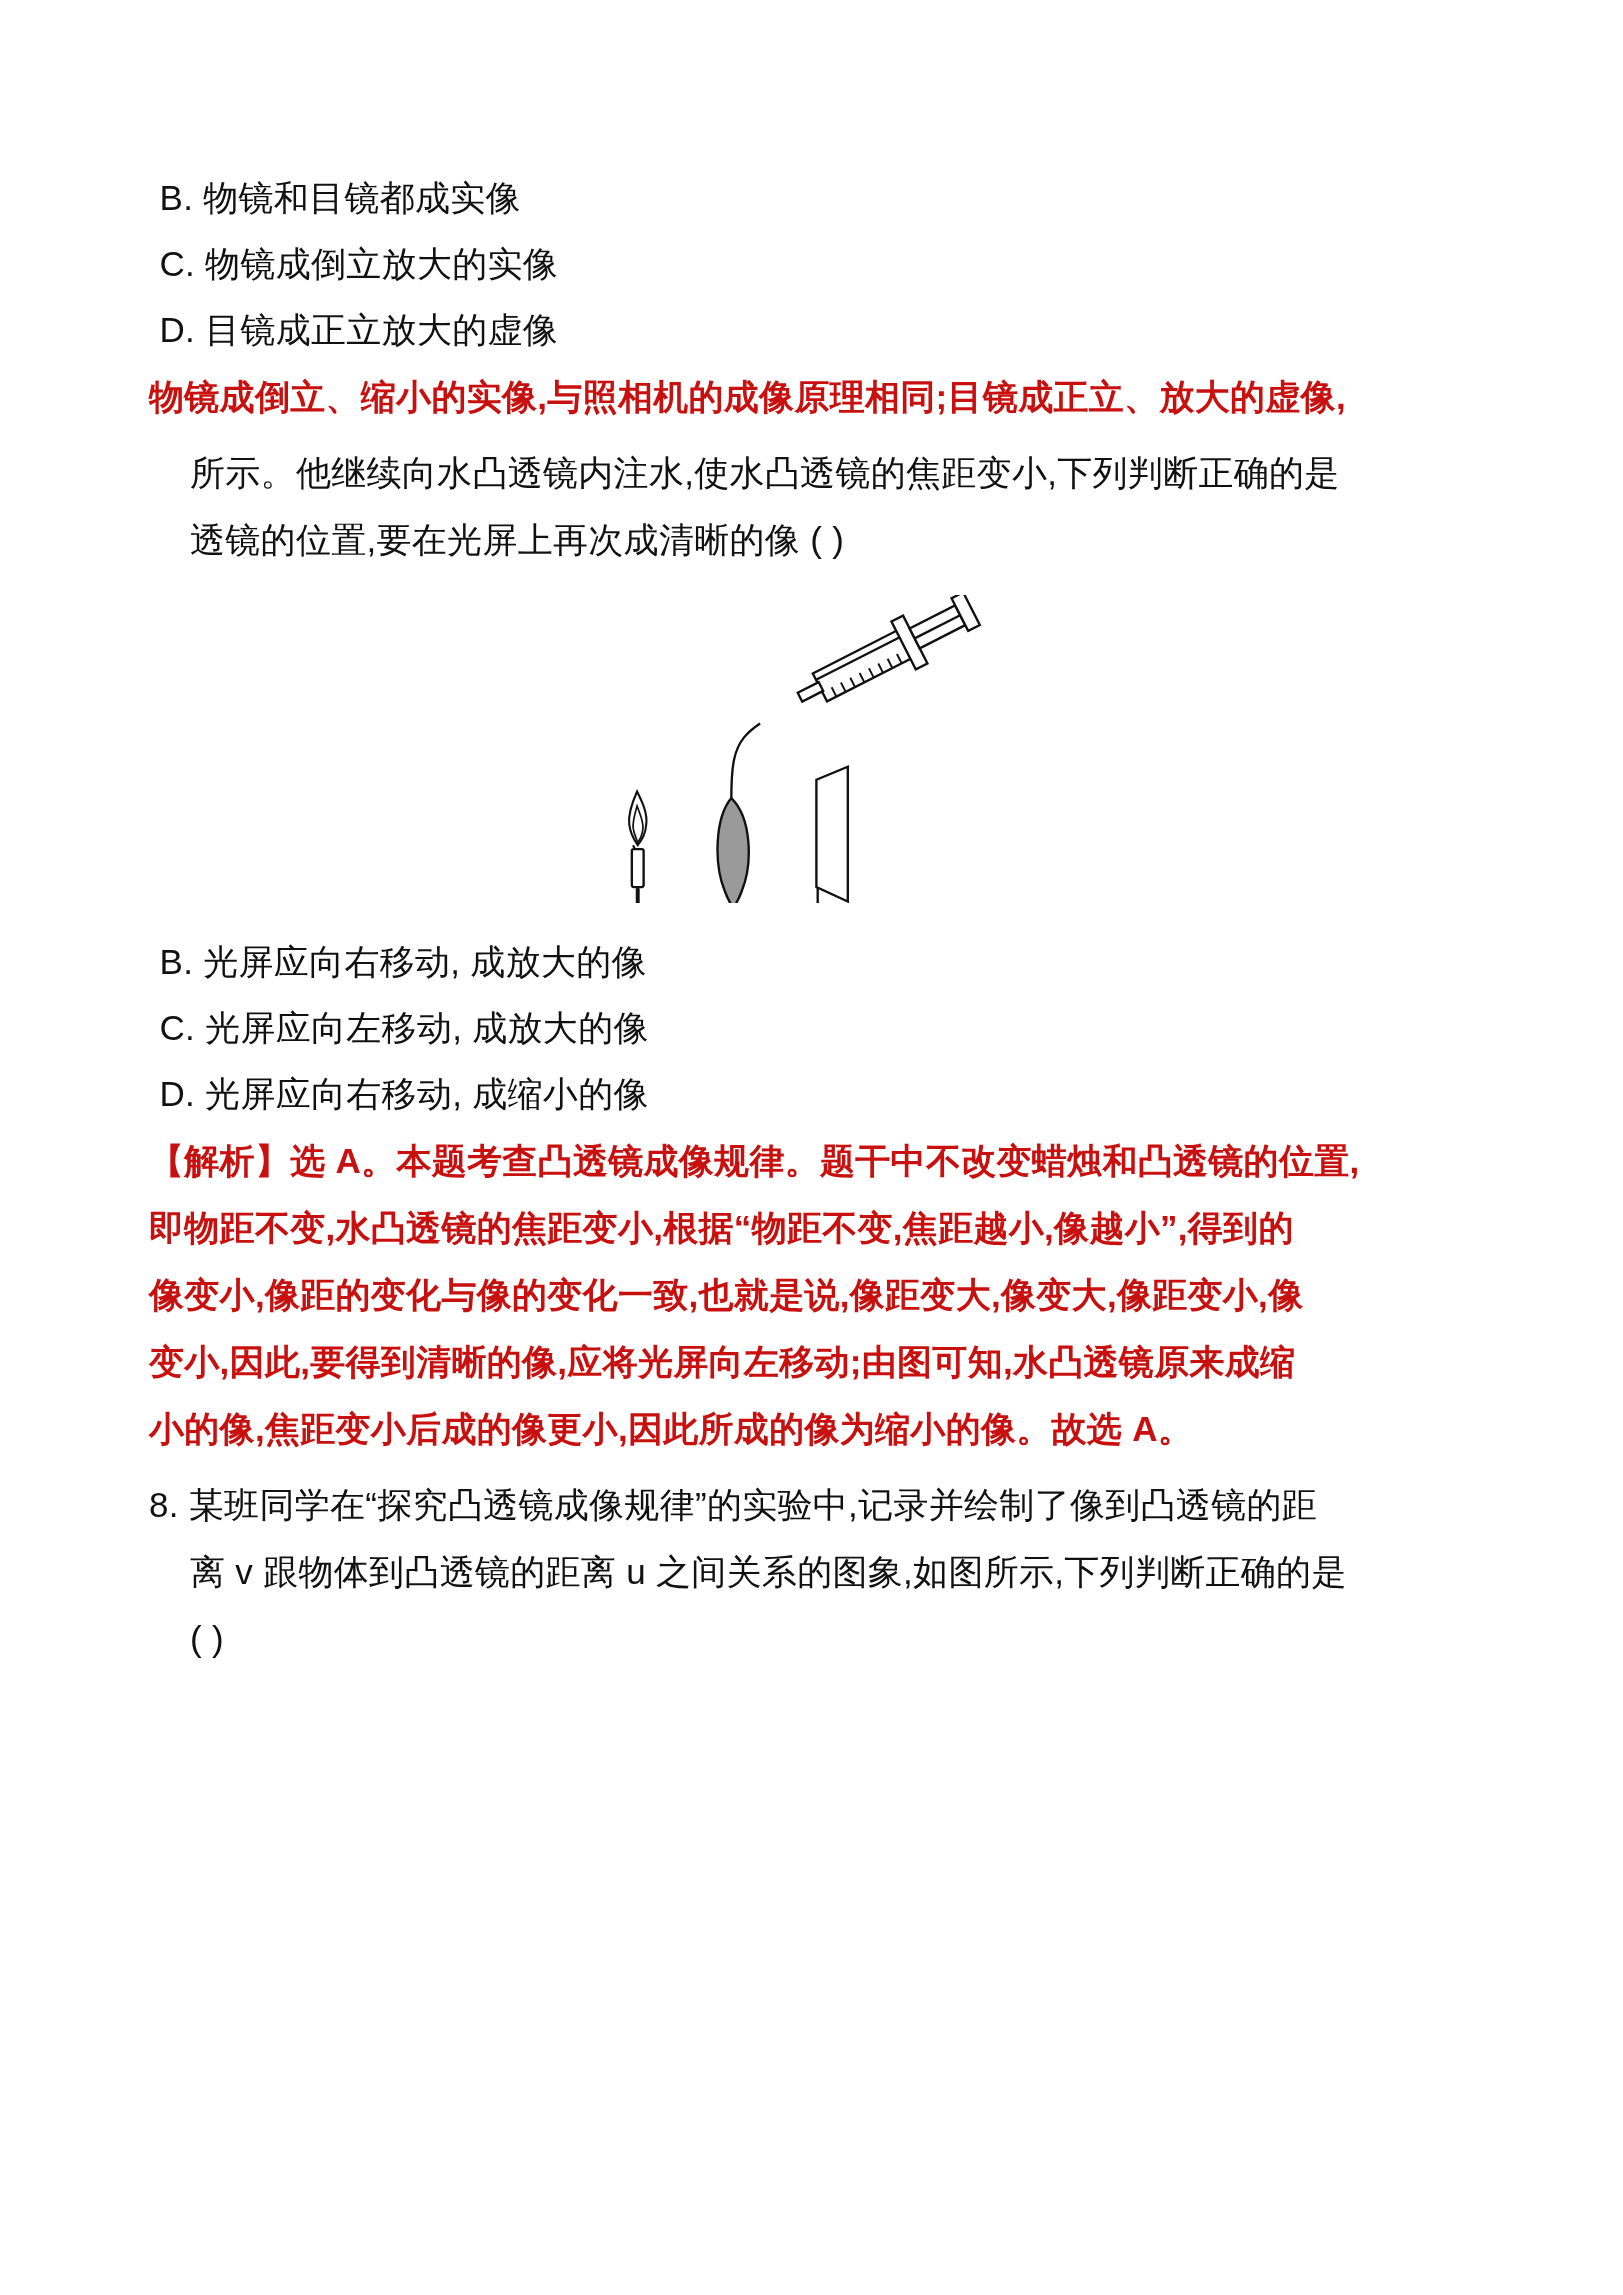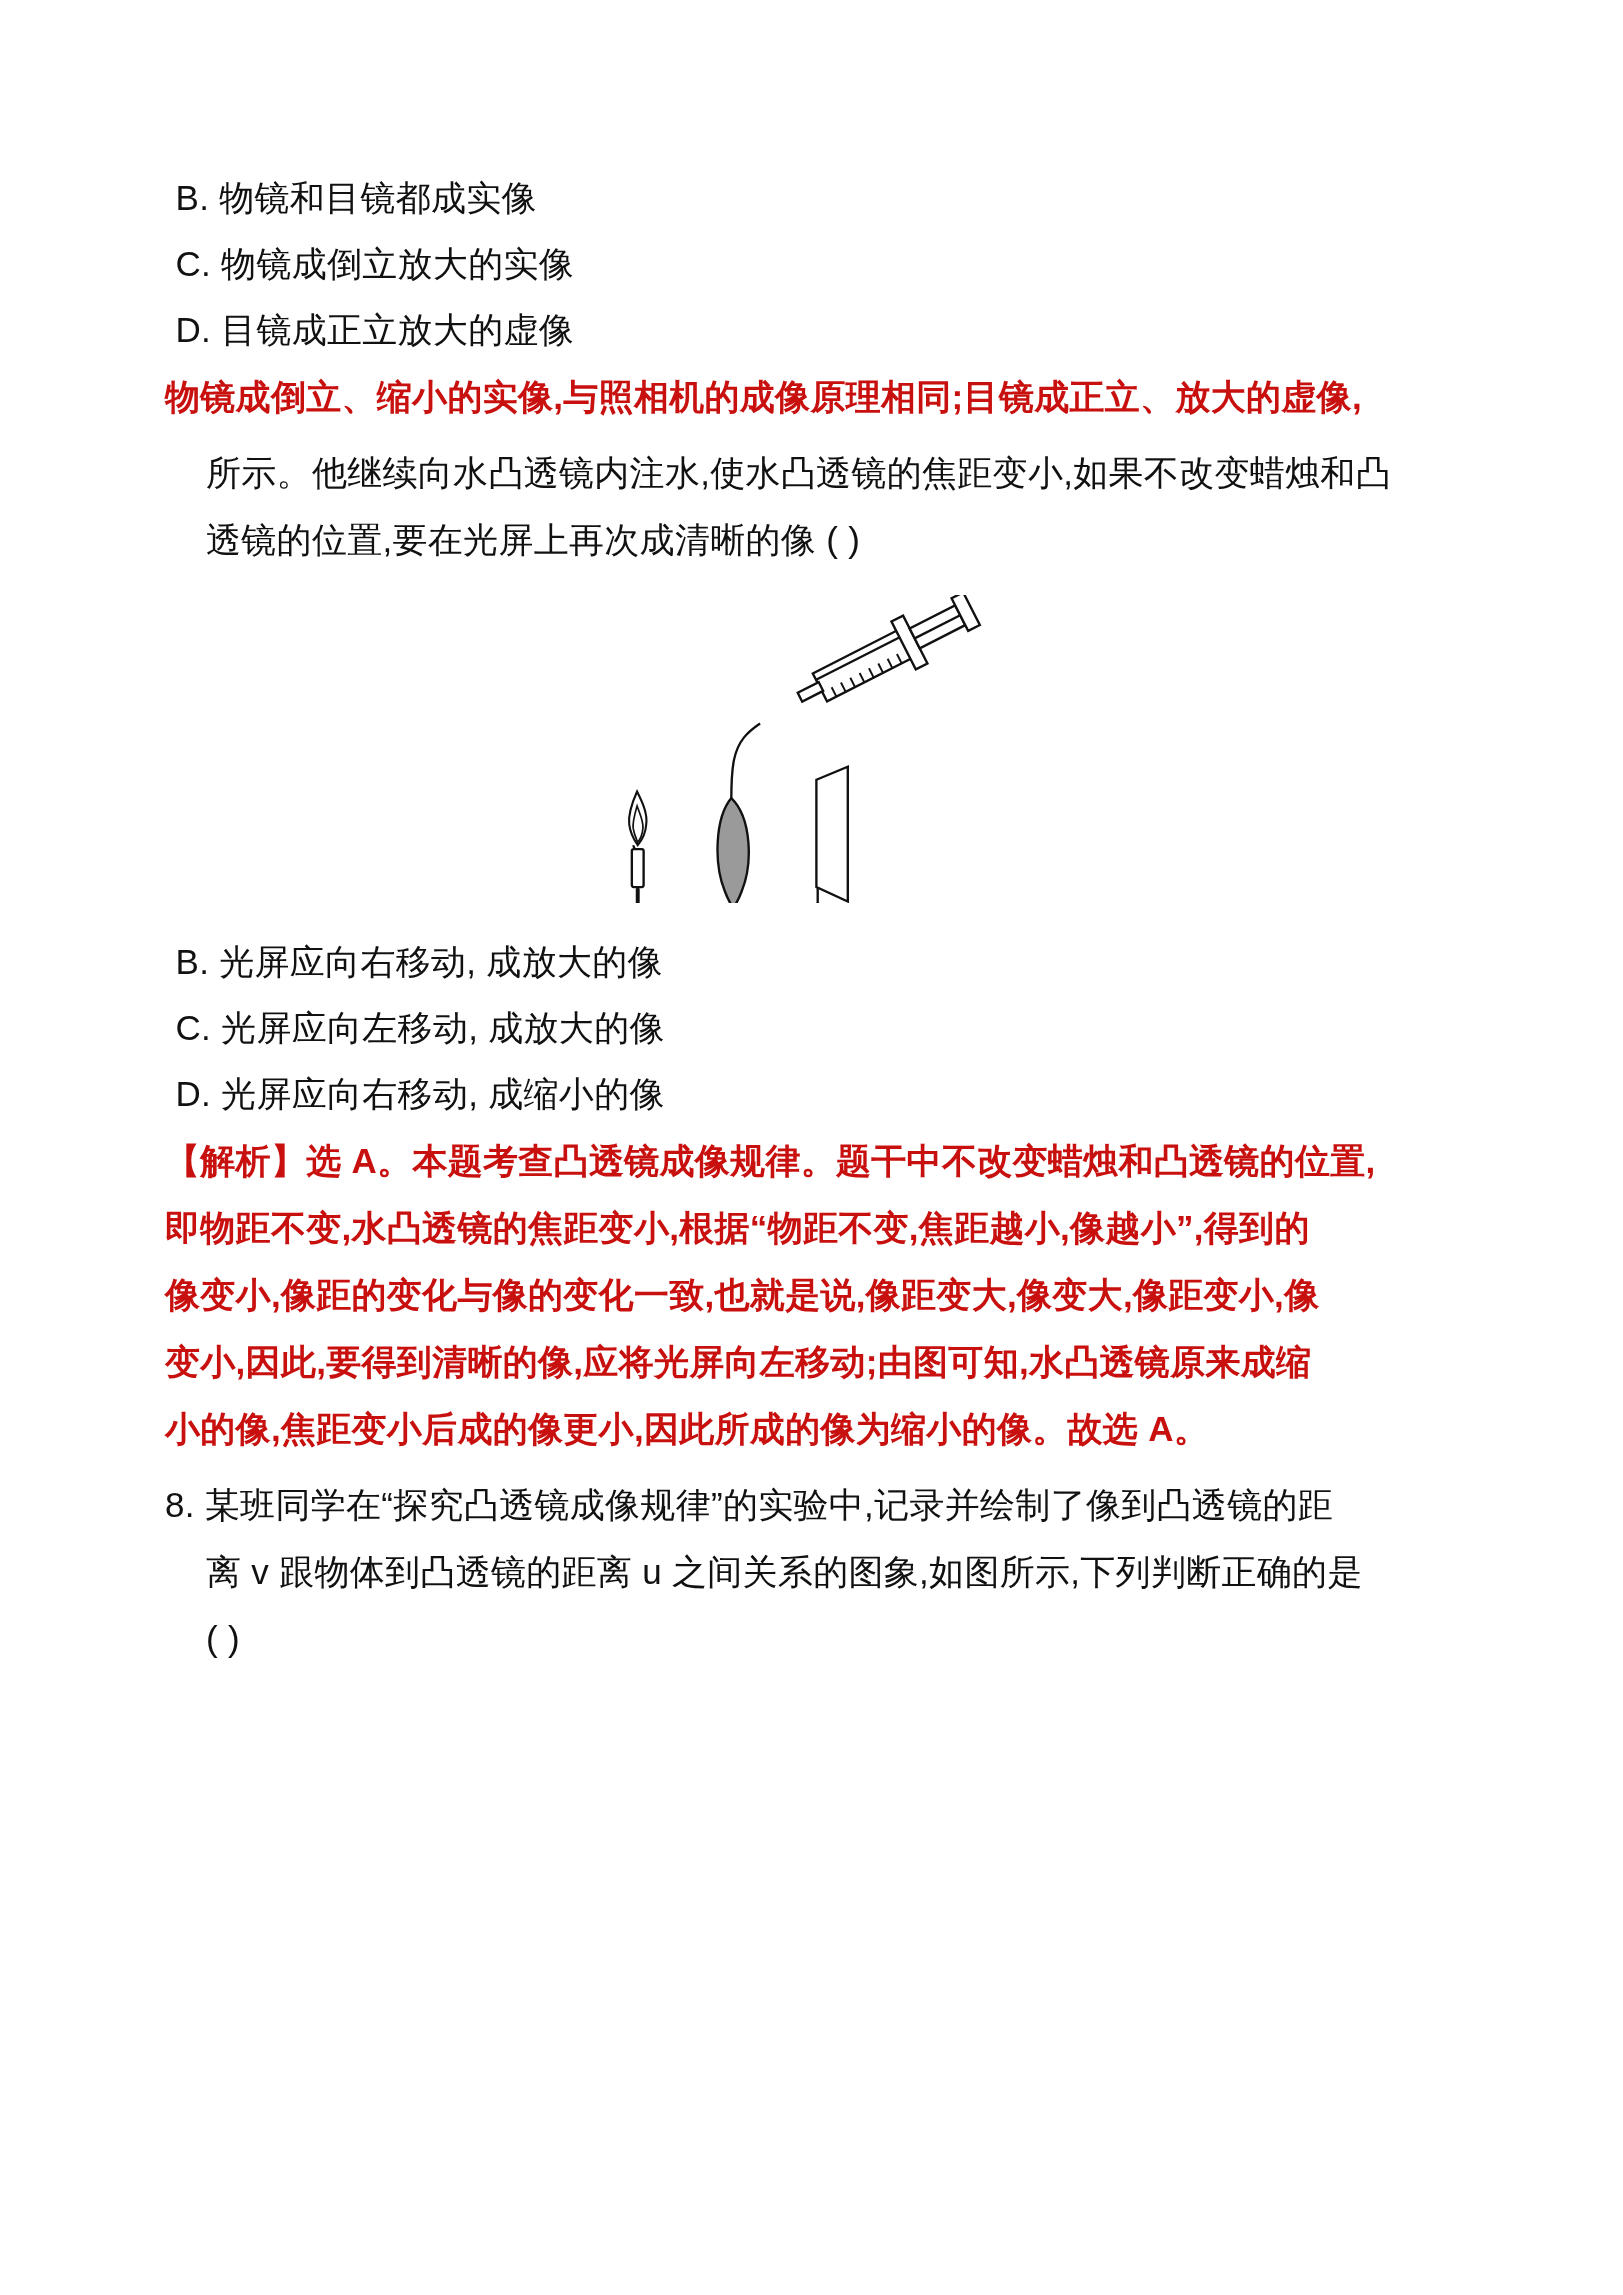--- a/index.html
+++ b/index.html
@@ -27,21 +27,20 @@
     width: 1323px;
   }
 
   
   .line {
     font-size: 35px;
     line-height: 66px;
     letter-spacing: 0.3px;
     white-space: nowrap;
     color: #111111;
-    margin-left: 16px;
   }
   .opt {
     padding-left: 10.5px;
   }
   .red {
     color: #c8110f;
     font-weight: 700;
     line-height: 67px;
   }
   .q {
@@ -74,21 +73,21 @@
   <div class="content">
 
     <div class="line opt">B. 物镜和目镜都成实像</div>
     <div class="line opt">C. 物镜成倒立放大的实像</div>
     <div class="line opt">D. 目镜成正立放大的虚像</div>
 
     <div class="line red">物镜成倒立、缩小的实像,与照相机的成像原理相同;目镜成正立、放大的虚像,</div>
 
     <div class="gap-sm"></div>
 
-    <div class="line q indent">所示。他继续向水凸透镜内注水,使水凸透镜的焦距变小,如果不改变蜡烛和凸</div>
+    <div class="line q indent">所示。他继续向水凸透镜内注水,使水凸透镜的焦距变小,下列判断正确的是</div>
     <div class="line q indent">透镜的位置,要在光屏上再次成清晰的像   (        )</div>
 
     <div class="figure-wrap">
       <div class="figure">
         <svg viewBox="0 0 790 470" xmlns="http://www.w3.org/2000/svg">
           <g fill="none" stroke="#111111" stroke-width="3.6" stroke-linejoin="miter" stroke-linecap="butt">
 
             <g transform="rotate(-27 470 110)">
 
               <rect x="402" y="86" width="146" height="48" fill="#ffffff"></rect>

